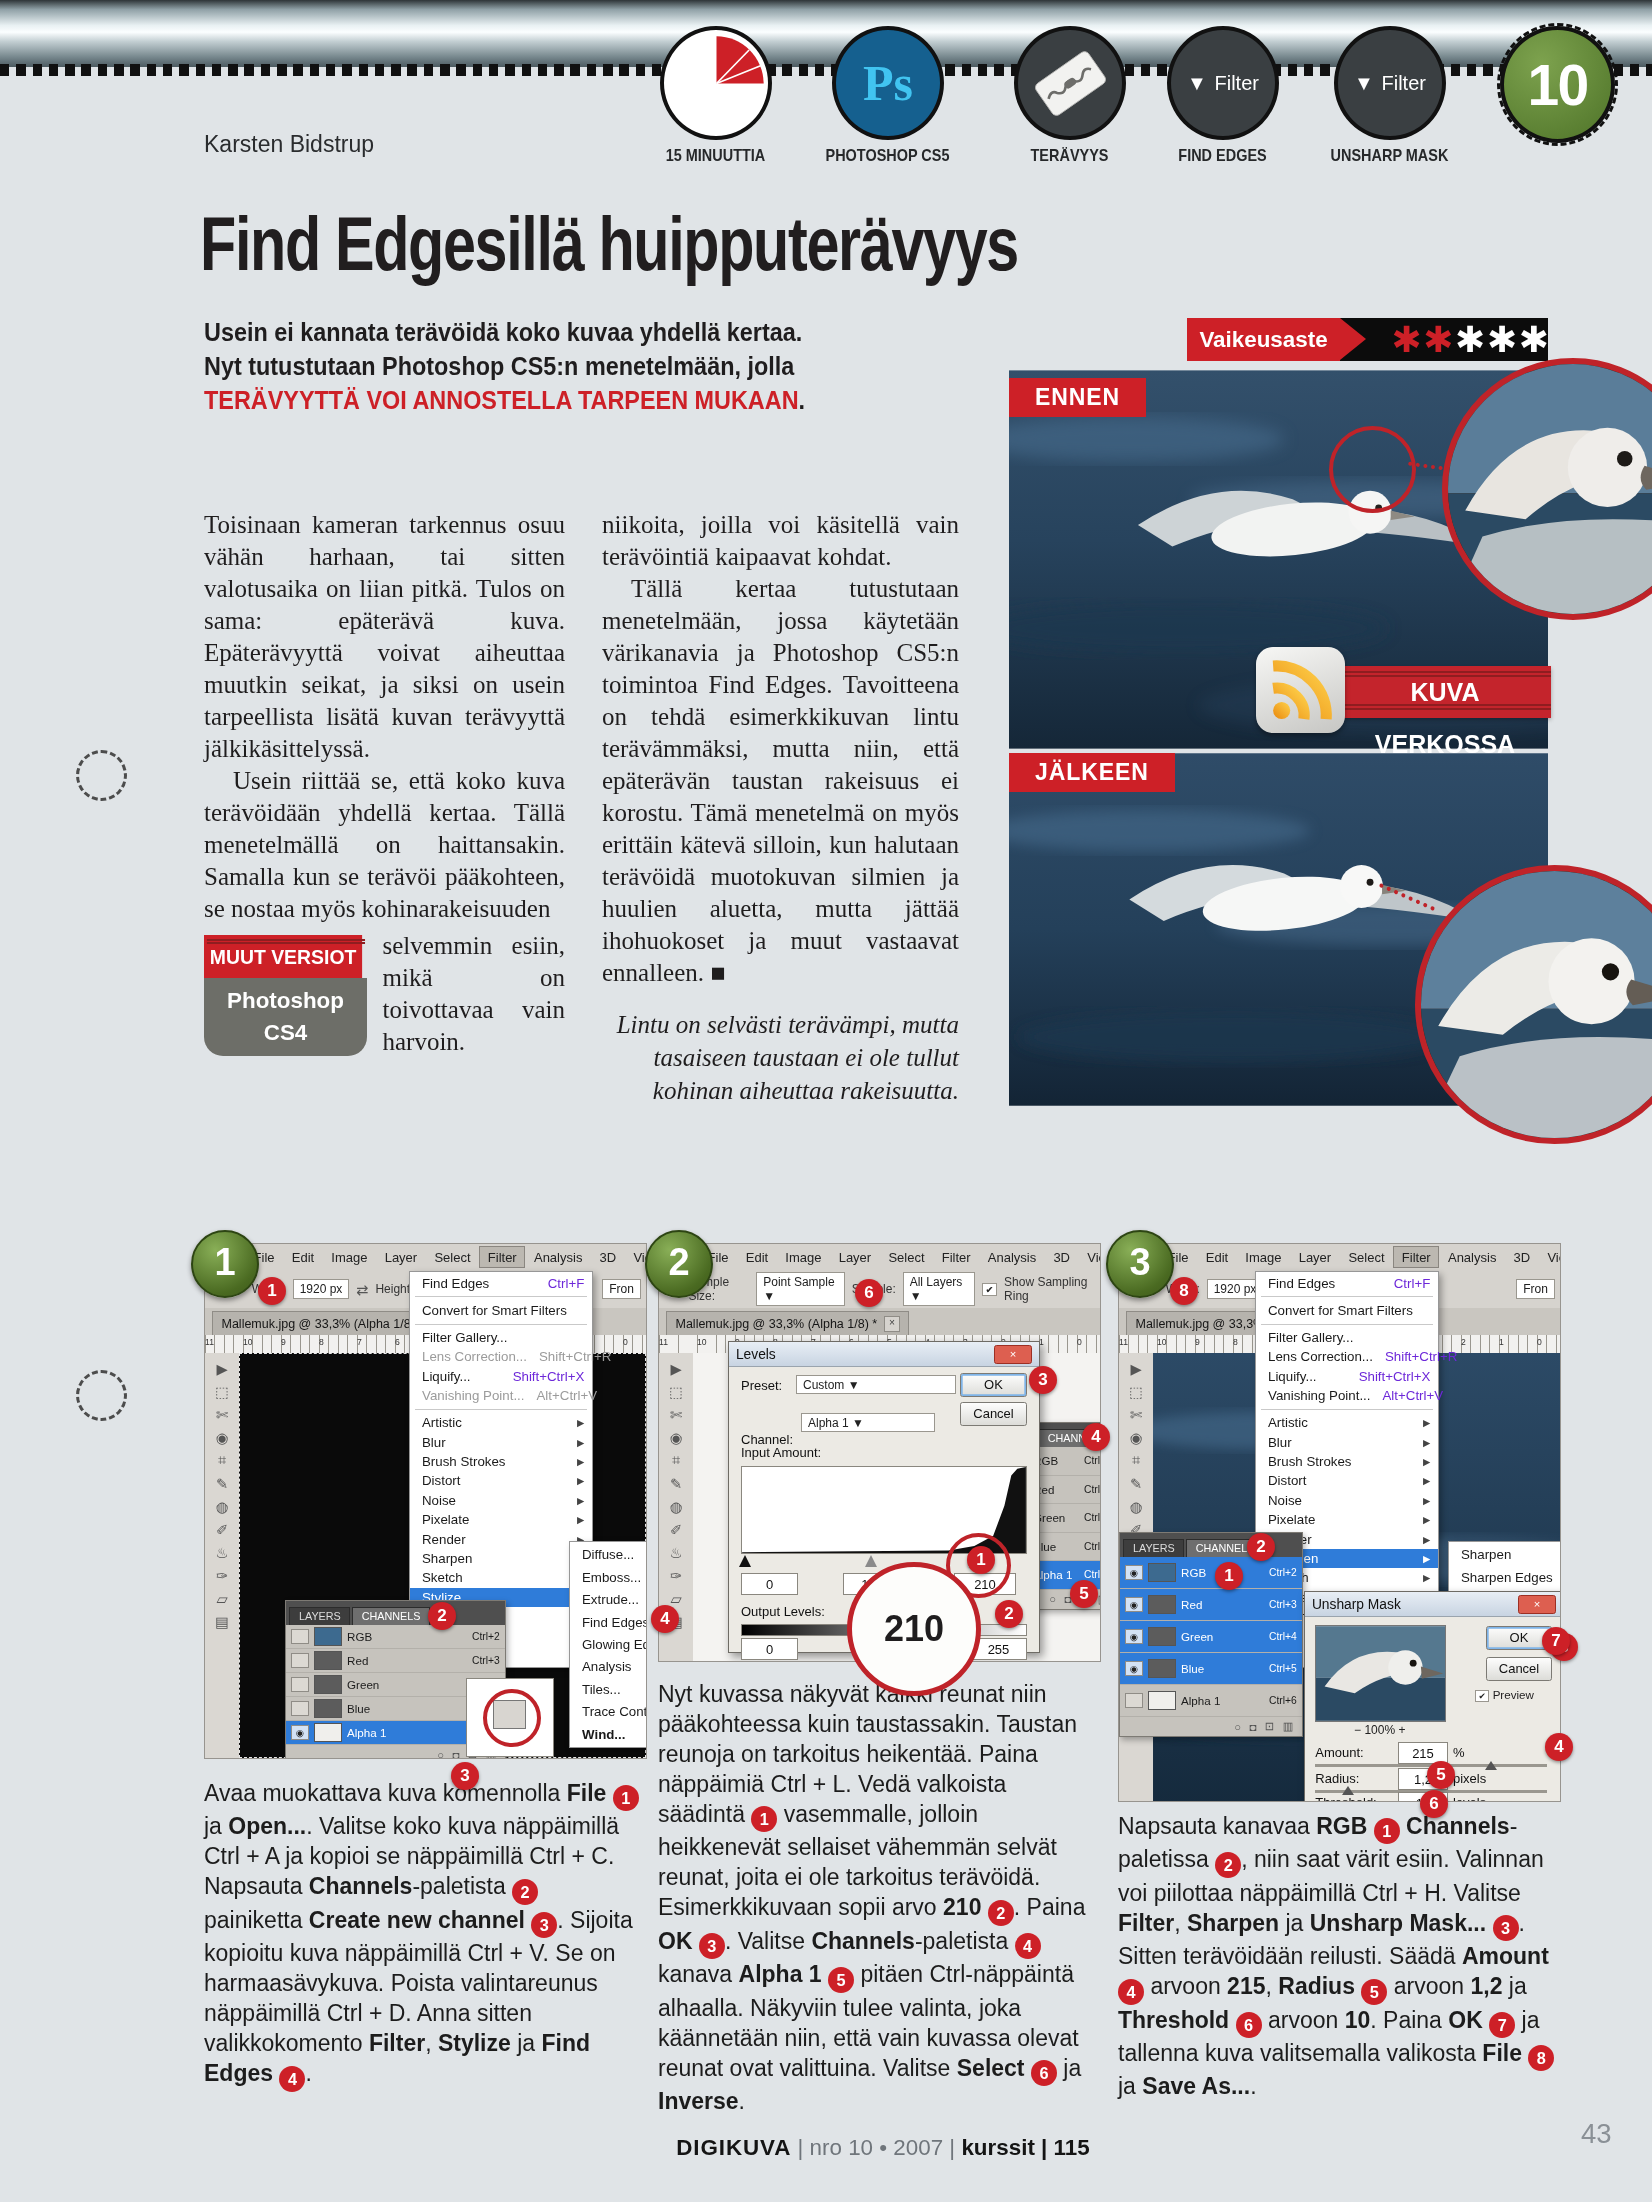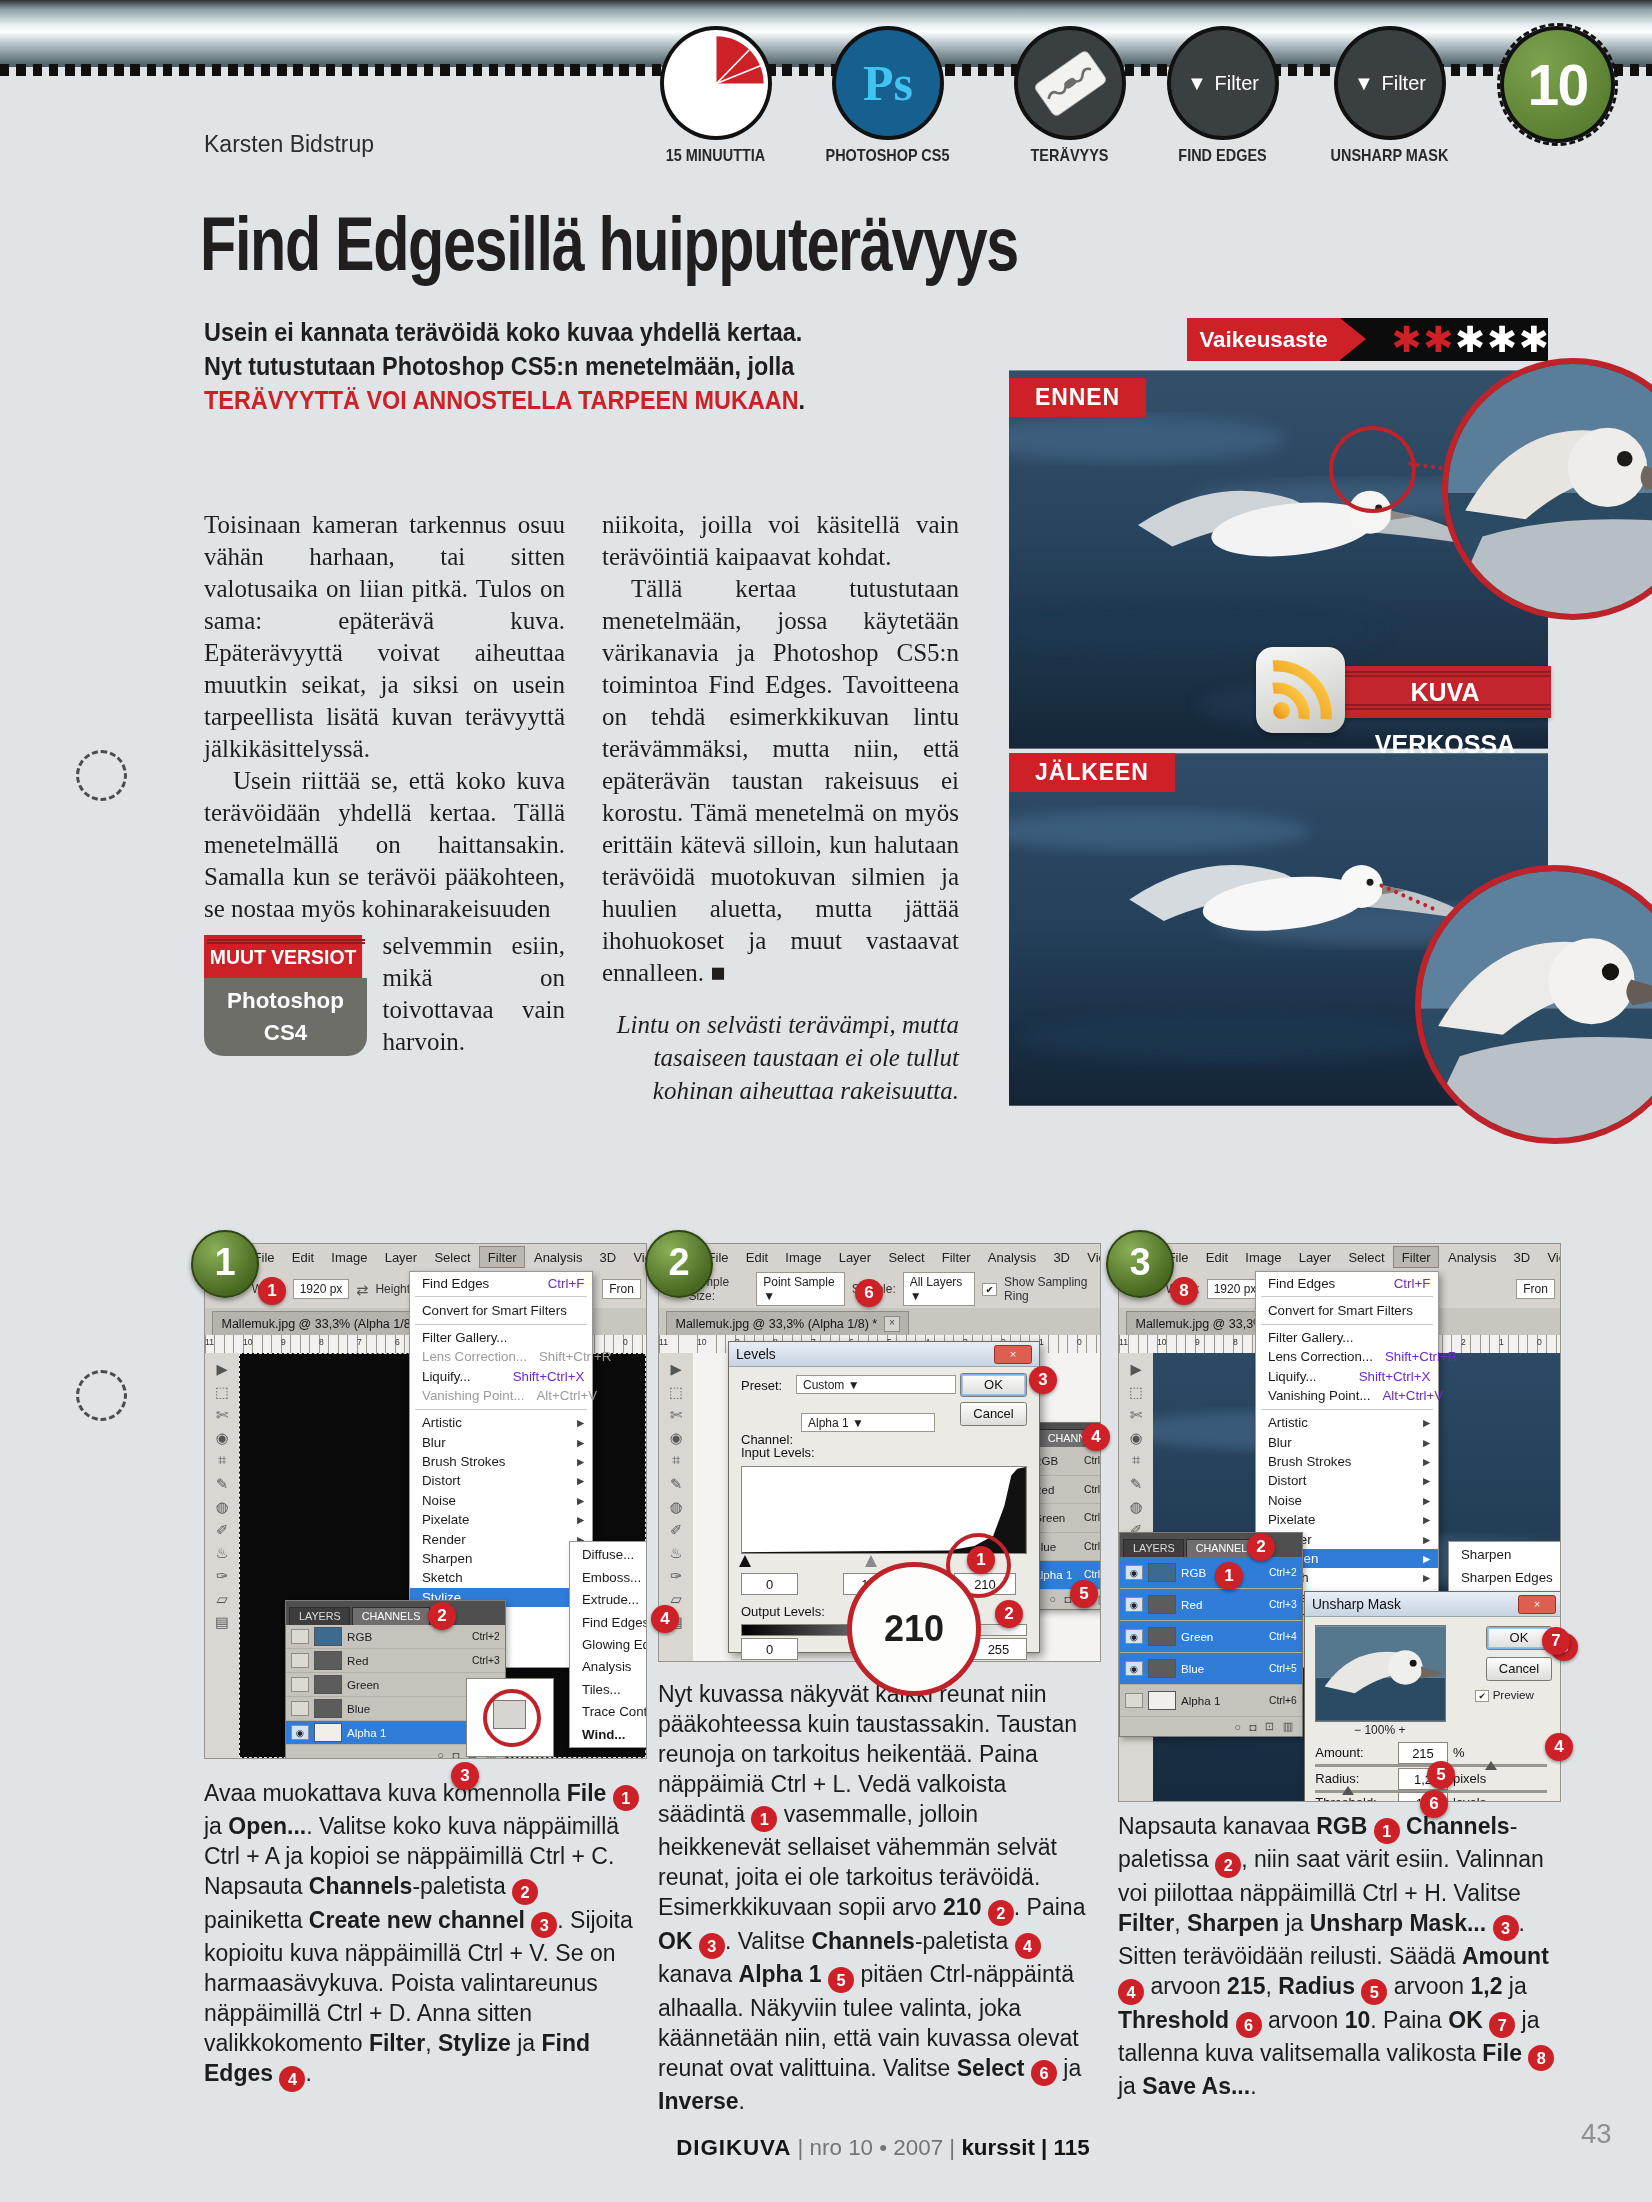--- a/index.html
+++ b/index.html
@@ -621,21 +621,21 @@
           <div class="dlg-title">
             <span>Levels</span>
             <span class="dlg-x">×</span>
           </div>
           <div class="lv-label" style="position: absolute; left: 12px; top: 36px;">Preset:</div>
           <div class="field" style="position: absolute; left: 67px; top: 33px; width: 146px;">Custom  ▼</div>
           <div class="btn def" style="position: absolute; left: 231px; top: 31px; width: 65px; height: 22.4px; line-height: 22.4px;">OK</div>
           <div class="btn" style="position: absolute; left: 231px; top: 60px; width: 65px; height: 22.4px; line-height: 22.4px;">Cancel</div>
           <div class="lv-label" style="position: absolute; left: 12px; top: 74px; margin-top: 16px;">Channel:</div>
           <div class="field" style="position: absolute; left: 72px; top: 71px; width: 120px;">Alpha 1  ▼</div>
-          <div class="lv-label" style="position: absolute; left: 12px; top: 103px;">Input Levels:</div>
+          <div class="lv-label" style="position: absolute; left: 12px; top: 103px;">Input Amount:</div>
           <div style="position: absolute; left: 12px; top: 124px; width: 284px; height: 86px; background: rgb(255, 255, 255); border: 0.9px solid rgb(138, 135, 127);"><svg width="284" height="86" viewBox="0 0 330 100">
               <path d="M0 99 L240 97 L270 92 L292 80 L305 45 L313 10 L320 2 L330 0 L330 100 L0 100 Z" fill="#111"></path>
             </svg></div>
           <div class="tri" style="position: absolute; left: 10.3px; top: 213px; border-bottom: 12px solid rgb(17, 17, 17);"></div>
           <div class="tri" style="position: absolute; left: 136px; top: 213px; border-bottom: 12px solid rgb(138, 138, 138);"></div>
           <div class="tri" style="position: absolute; left: 239px; top: 213px; border-bottom: 12px solid rgb(255, 255, 255); filter: drop-shadow(rgb(85, 85, 85) 0px 0px 0.9px);"></div>
           <div class="anno-circle" style="position: absolute; left: 217px; top: 191px; width: 57px; height: 57px; z-index: 45;"></div>
           <div class="numbox" style="position: absolute; left: 12px; top: 231px; width: 55px;">0</div>
           <div class="numbox" style="position: absolute; left: 114px; top: 231px; width: 60px;">1,00</div>
           <div class="numbox" style="position: absolute; left: 225px; top: 231px; width: 60px;">210</div>

